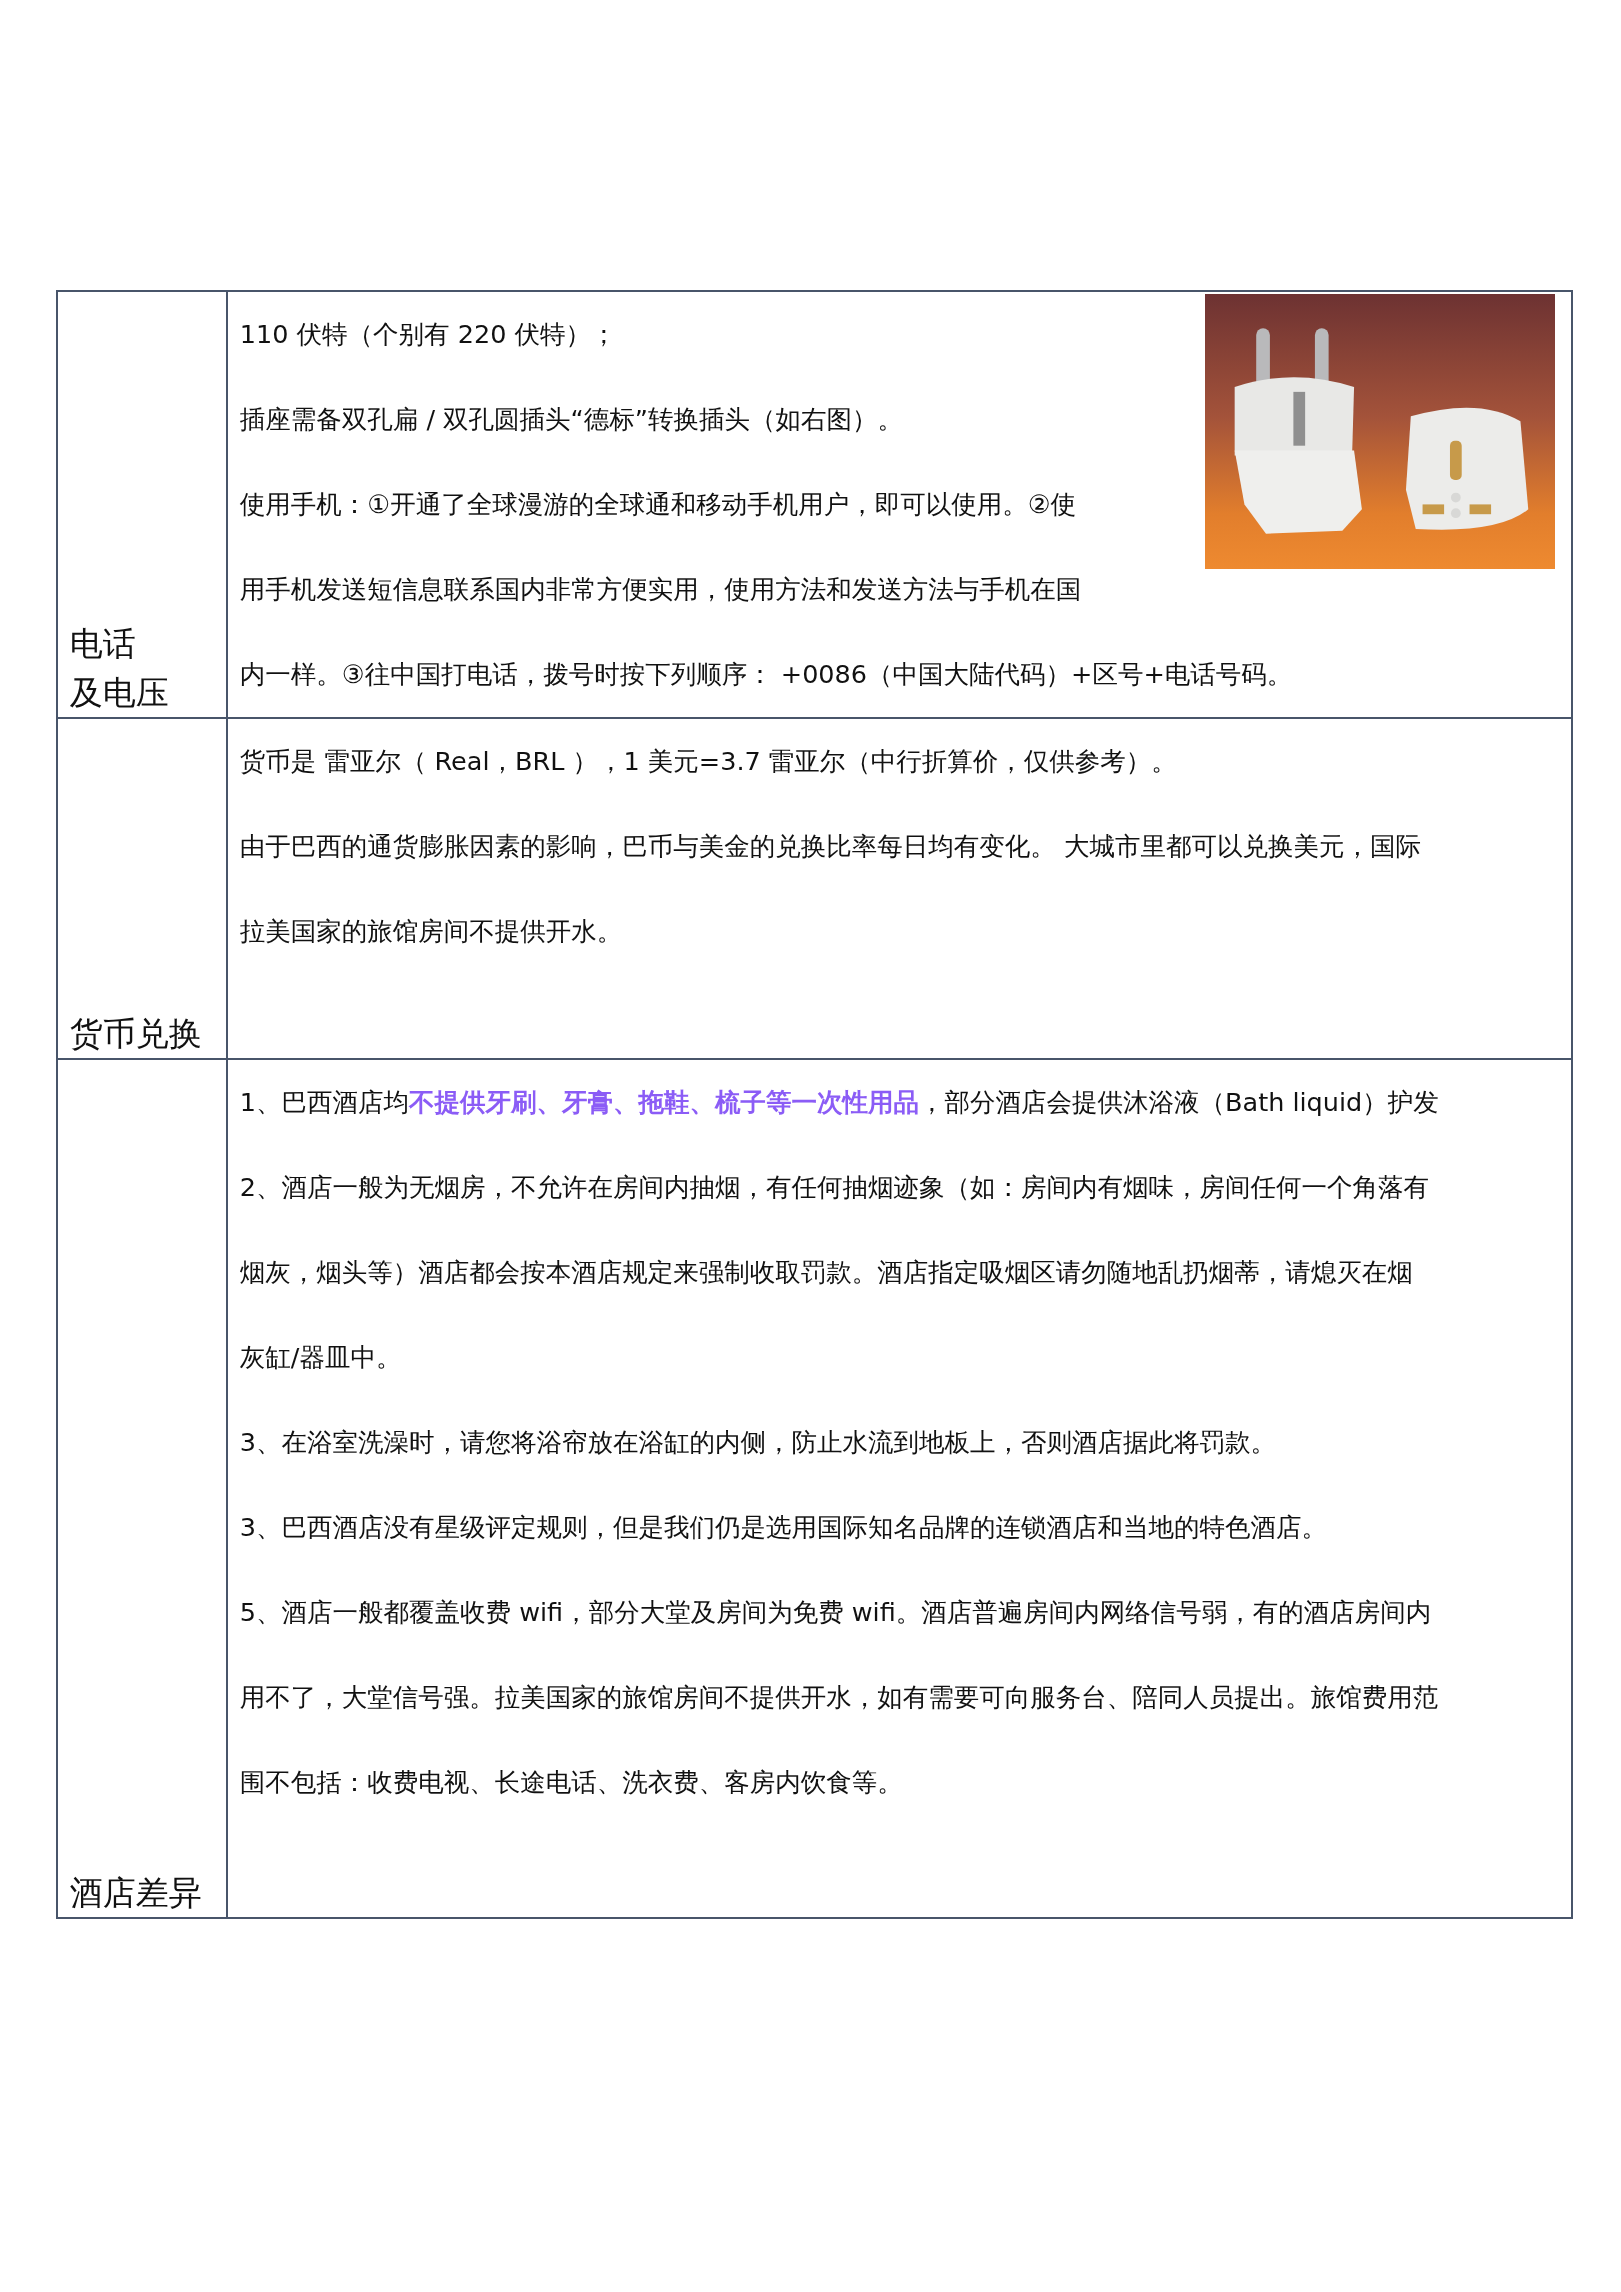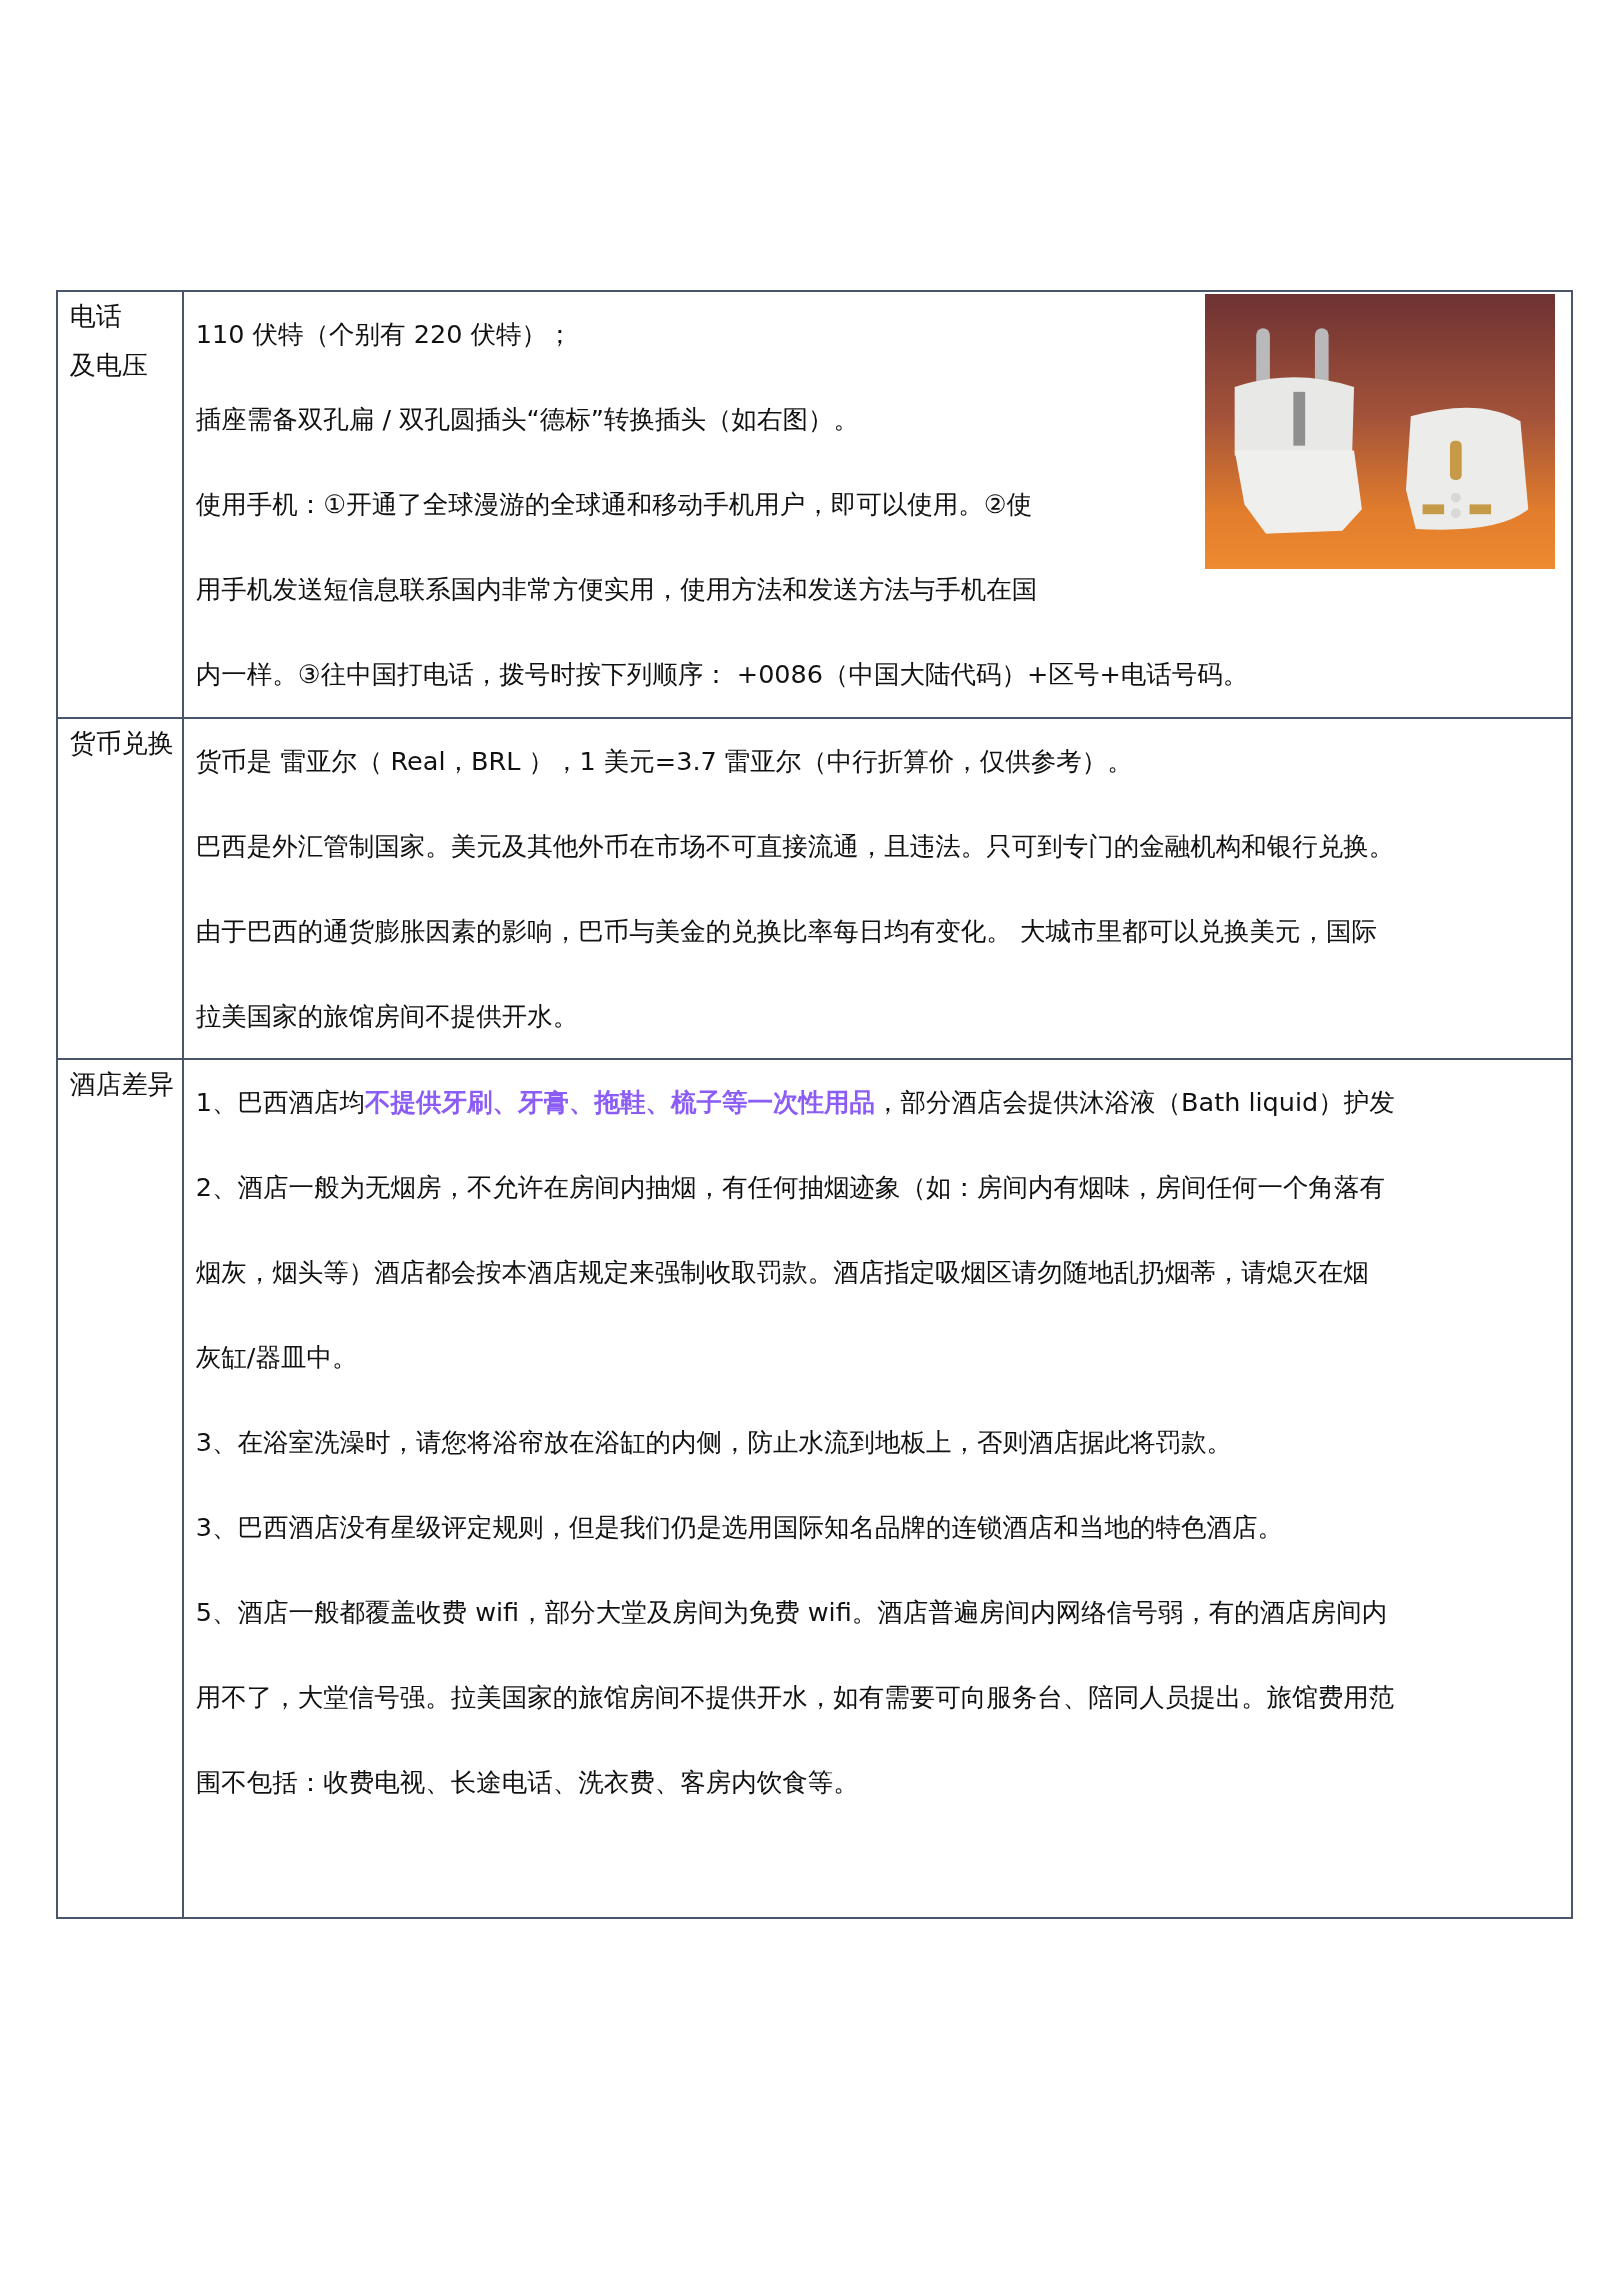--- a/index.html
+++ b/index.html
@@ -1,20 +1,20 @@
 <!DOCTYPE html>
 <html><head>
 <meta charset="utf-8">
 <style>
   html, body { margin:0; padding:0; background:#ffffff; }
   body { width:1621px; height:2293px; position:relative; font-family:"DejaVu Sans","Liberation Sans",sans-serif; color:#111; }
   .tbl { position:absolute; left:56px; top:290px; width:1517px; border:2.9px solid #48556a; box-sizing:border-box; }
   .row { display:flex; border-top:2.9px solid #48556a; }
   .row:first-child { border-top:none; }
-  .label { width:126px; flex:none; border-right:2.9px solid #48556a; box-sizing:border-box; padding-left:11.8px; display:flex; align-items:flex-start; font-size:26px; line-height:49px; }
+  .label { width:170px; flex:none; border-right:2.9px solid #48556a; box-sizing:border-box; padding-left:11.8px; display:flex; align-items:flex-end; font-size:33px; line-height:49px; }
   .content { flex:1; padding:0 11.8px 0 11.8px; font-size:25.5px; line-height:85px; position:relative; }
   .content p { margin:0; white-space:nowrap; }
   .b { font-weight:normal; }
   .red { color:#8b5cf6; font-weight:bold; }
   .row1 { height:425px; }
   .row2 { height:339px; }
   .row3 { height:857px; }
   .plug-img { position:absolute; right:15.7px; top:2px; width:350px; height:275px; background:linear-gradient(180deg,#6d3232 0%,#a4533a 45%,#e27e2c 80%,#ee8a30 100%); overflow:hidden; }
 </style>
 </head>
@@ -54,21 +54,20 @@
           <rect x="270" y="215" width="22" height="10" fill="#c79a4a"></rect>
         </svg>
       </div>
     </div>
   </div>
 
   <div class="row row2">
     <div class="label">货币兑换</div>
     <div class="content">
       <p><span>货币是 </span><span class="b">雷亚尔（ Real，BRL ），</span><span>1 美元=3.7 雷亚尔（中行折算价，仅供参考）。</span></p>
-      <p>巴西是外汇管制国家。美元及其他外币在市场不可直接流通，且违法。只可到专门的金融机构和银行兑换。</p>
       <p>由于巴西的通货膨胀因素的影响，巴币与美金的兑换比率每日均有变化。 大城市里都可以兑换美元，国际</p>
       <p>拉美国家的旅馆房间不提供开水。</p>
     </div>
   </div>
 
   <div class="row row3">
     <div class="label">酒店差异</div>
     <div class="content">
       <p><span>1、巴西酒店均</span><span class="red">不提供牙刷、牙膏、拖鞋、梳子等一次性用品</span><span>，部分酒店会提供沐浴液（Bath liquid）护发</span></p>
       <p>2、酒店一般为无烟房，不允许在房间内抽烟，有任何抽烟迹象（如：房间内有烟味，房间任何一个角落有</p>

